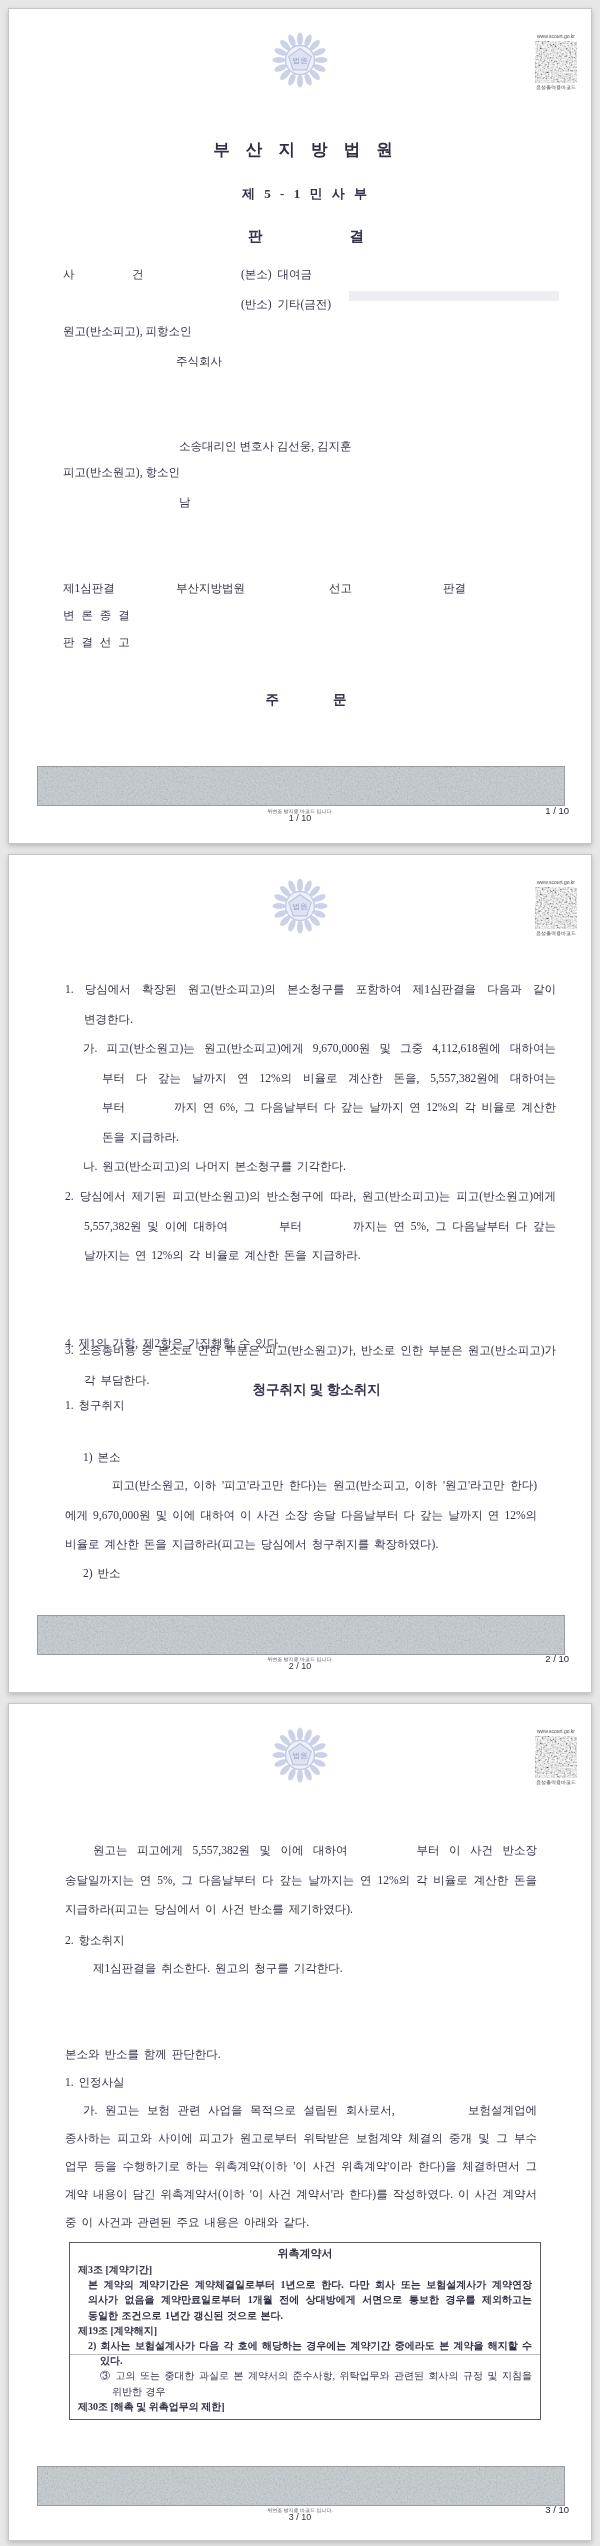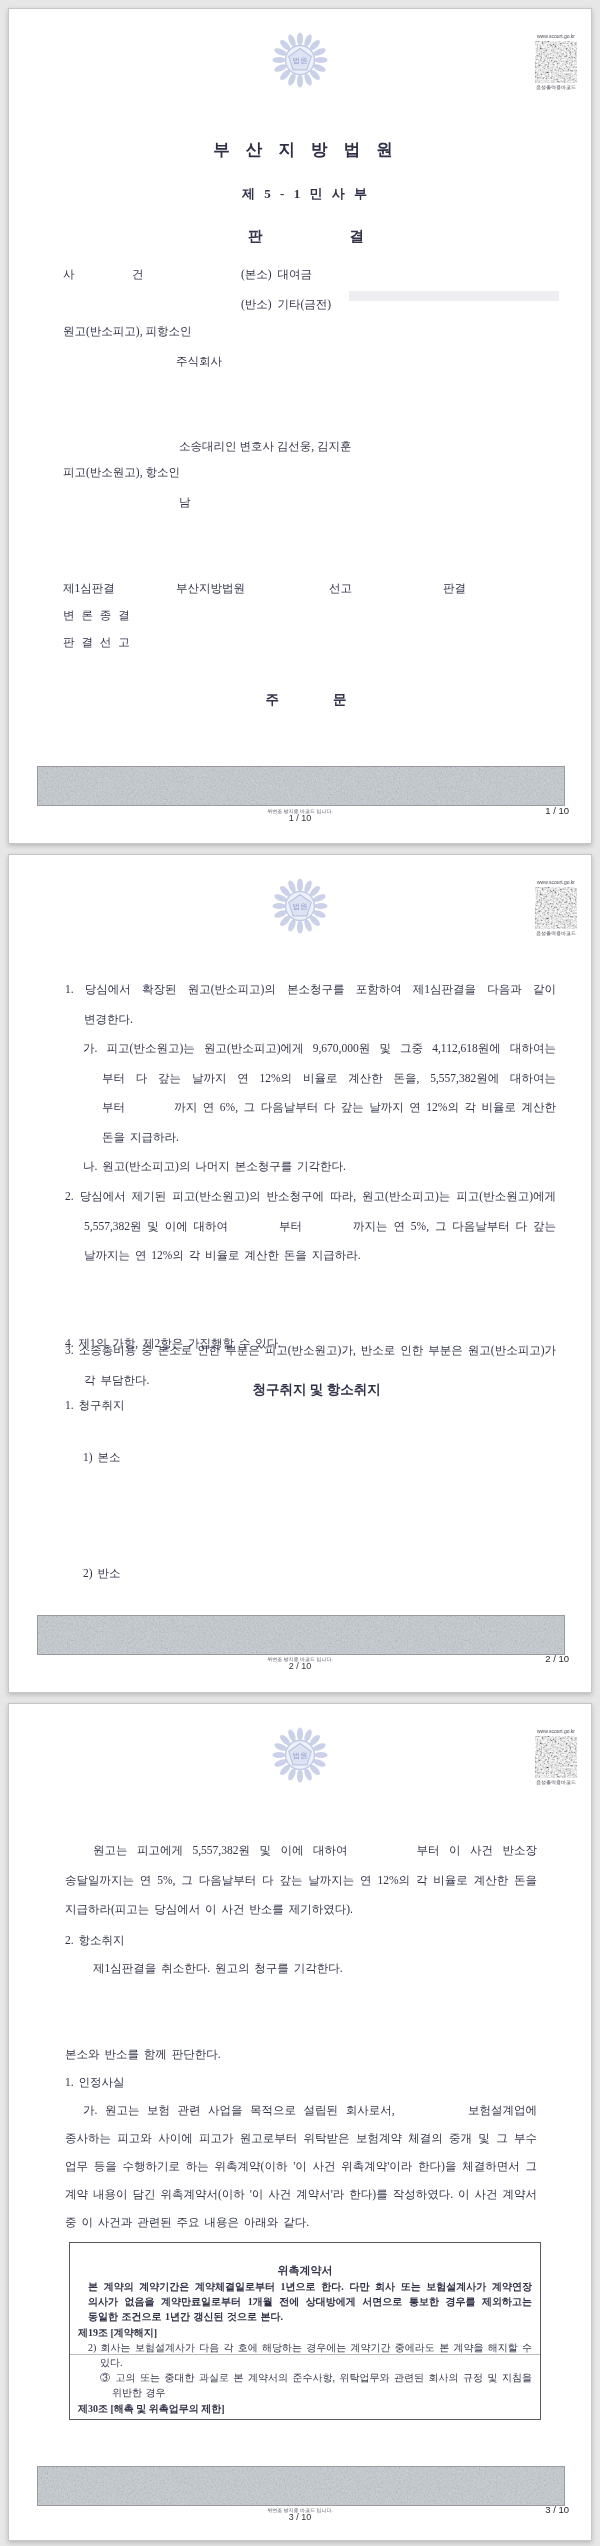--- a/index.html
+++ b/index.html
@@ -49,28 +49,28 @@
     font-family:"Liberation Sans","DejaVu Sans",sans-serif;}
   .pagenum-c{display:block;font-size:9px;color:#333;line-height:10px;margin-top:-1px;
     font-family:"Liberation Sans","DejaVu Sans",sans-serif;}
   .pagenum-r{position:absolute;right:22px;font-size:9.5px;color:#26262e;
     font-family:"Liberation Sans","DejaVu Sans",sans-serif;}
 
   .smudge{position:absolute;background:#eeeef2;}
 
   .contract-box{
     position:absolute;left:60px;top:538px;width:472px;height:178px;
-    border:1px solid #5a5a62;box-sizing:border-box;padding:19px 8px 0 8px;
+    border:1px solid #5a5a62;box-sizing:border-box;padding:2px 8px 0 8px;
   }
   .cb-title{text-align:center;font-weight:bold;font-size:11px;line-height:17px;}
   .cb-head{font-weight:bold;font-size:10px;line-height:15.2px;white-space:pre-wrap;}
   .cb-line{font-size:10px;line-height:15.2px;text-align:justify;word-break:keep-all;
     white-space:pre-wrap;word-spacing:1px;}
   .cb-ind{padding-left:10px;font-weight:bold;}
-  .cb-item{padding-left:22px;text-indent:-12px;}
+  .cb-item{padding-left:22px;text-indent:-12px;font-weight:bold;}
   .cb-item2{padding-left:34px;text-indent:-12px;}
   .cb-hline{position:absolute;left:0;right:0;top:111px;border-top:1px solid #a6a6ac;opacity:.75;}
 </style>
 </head>
 <body>
 
 <svg width="0" height="0" style="position:absolute" aria-hidden="true">
   <defs>
     <filter id="grain" x="0" y="0" width="100%" height="100%">
       <feTurbulence type="fractalNoise" baseFrequency="0.65" numOctaves="2" seed="8" stitchTiles="stitch"></feTurbulence>
@@ -210,20 +210,21 @@
   <div class="para hang" style="top:120px;">1. 당심에서 확장된 원고(반소피고)의 본소청구를 포함하여 제1심판결을 다음과 같이 변경한다.</div>
   <div class="para sub hang" style="top:179px;">가. 피고(반소원고)는 원고(반소피고)에게 9,670,000원 및 그중 4,112,618원에 대하여는　　　　　부터 다 갚는 날까지 연 12%의 비율로 계산한 돈을, 5,557,382원에 대하여는　　　　부터　　　　까지 연 6%, 그 다음날부터 다 갚는 날까지 연 12%의 각 비율로 계산한 돈을 지급하라.</div>
   <div class="para sub hang" style="top:297px;">나. 원고(반소피고)의 나머지 본소청구를 기각한다.</div>
   <div class="para hang" style="top:327px;">2. 당심에서 제기된 피고(반소원고)의 반소청구에 따라, 원고(반소피고)는 피고(반소원고)에게 5,557,382원 및 이에 대하여　　　　부터　　　　까지는 연 5%, 그 다음날부터 다 갚는 날까지는 연 12%의 각 비율로 계산한 돈을 지급하라.</div>
   <div class="para hang" style="top:433px;margin-top:48px;">3. 소송총비용 중 본소로 인한 부분은 피고(반소원고)가, 반소로 인한 부분은 원고(반소피고)가 각 부담한다.</div>
   <div class="para hang" style="top:474px;">4. 제1의 가항, 제2항은 가집행할 수 있다.</div>
 
   <div class="ctr big-head" style="top:526px;margin-left:21px;">청구취지 및 항소취지</div>
   <div class="para" style="top:536px;">1. 청구취지</div>
   <div class="para sub" style="top:588px;">1) 본소</div>
+  <div class="para ind47" style="top:616px;">피고(반소원고, 이하 '피고'라고만 한다)는 원고(반소피고, 이하 '원고'라고만 한다)에게 9,670,000원 및 이에 대하여 이 사건 소장 송달 다음날부터 다 갚는 날까지 연 12%의 비율로 계산한 돈을 지급하라(피고는 당심에서 청구취지를 확장하였다).</div>
   <div class="para sub" style="top:704px;">2) 반소</div>
 
   <div class="band" style="top:760px;">
     <svg preserveAspectRatio="none">
       <rect width="100%" height="100%" fill="#c5ccd2"></rect>
       <rect width="100%" height="100%" filter="url(#grain)" opacity="0.55"></rect>
     </svg>
   </div>
   <div class="footer-center" style="top:801px;">
     <span class="notice">위변조 방지용 바코드 입니다.</span>
@@ -248,20 +249,21 @@
   <div class="para ind28" style="top:132px;">원고는 피고에게 5,557,382원 및 이에 대하여　　　　부터 이 사건 반소장 송달일까지는 연 5%, 그 다음날부터 다 갚는 날까지는 연 12%의 각 비율로 계산한 돈을 지급하라(피고는 당심에서 이 사건 반소를 제기하였다).</div>
   <div class="para" style="top:222px;">2. 항소취지</div>
   <div class="para ind28" style="top:250px;">제1심판결을 취소한다. 원고의 청구를 기각한다.</div>
 
   <div class="para" style="top:336px;">본소와 반소를 함께 판단한다.</div>
   <div class="para" style="top:364px;">1. 인정사실</div>
   <div class="para ind18 lh28" style="top:392px;">가. 원고는 보험 관련 사업을 목적으로 설립된 회사로서,　　　　　보험설계업에 종사하는 피고와 사이에 피고가 원고로부터 위탁받은 보험계약 체결의 중개 및 그 부수 업무 등을 수행하기로 하는 위촉계약(이하 '이 사건 위촉계약'이라 한다)을 체결하면서 그 계약 내용이 담긴 위촉계약서(이하 '이 사건 계약서'라 한다)를 작성하였다. 이 사건 계약서 중 이 사건과 관련된 주요 내용은 아래와 같다.</div>
 
   <div class="contract-box">
     <div class="cb-title">위촉계약서</div>
+    <div class="cb-head">제3조 [계약기간]</div>
     <div class="cb-line cb-ind">본 계약의 계약기간은 계약체결일로부터 1년으로 한다. 다만 회사 또는 보험설계사가 계약연장 의사가 없음을 계약만료일로부터 1개월 전에 상대방에게 서면으로 통보한 경우를 제외하고는 동일한 조건으로 1년간 갱신된 것으로 본다.</div>
     <div class="cb-head">제19조 [계약해지]</div>
     <div class="cb-line cb-item">2) 회사는 보험설계사가 다음 각 호에 해당하는 경우에는 계약기간 중에라도 본 계약을 해지할 수 있다.</div>
     <div class="cb-line cb-item2">③ 고의 또는 중대한 과실로 본 계약서의 준수사항, 위탁업무와 관련된 회사의 규정 및 지침을 위반한 경우</div>
     <div class="cb-head">제30조 [해촉 및 위촉업무의 제한]</div>
     <div class="cb-hline"></div>
   </div>
 
   <div class="band" style="top:762px;">
     <svg preserveAspectRatio="none">

